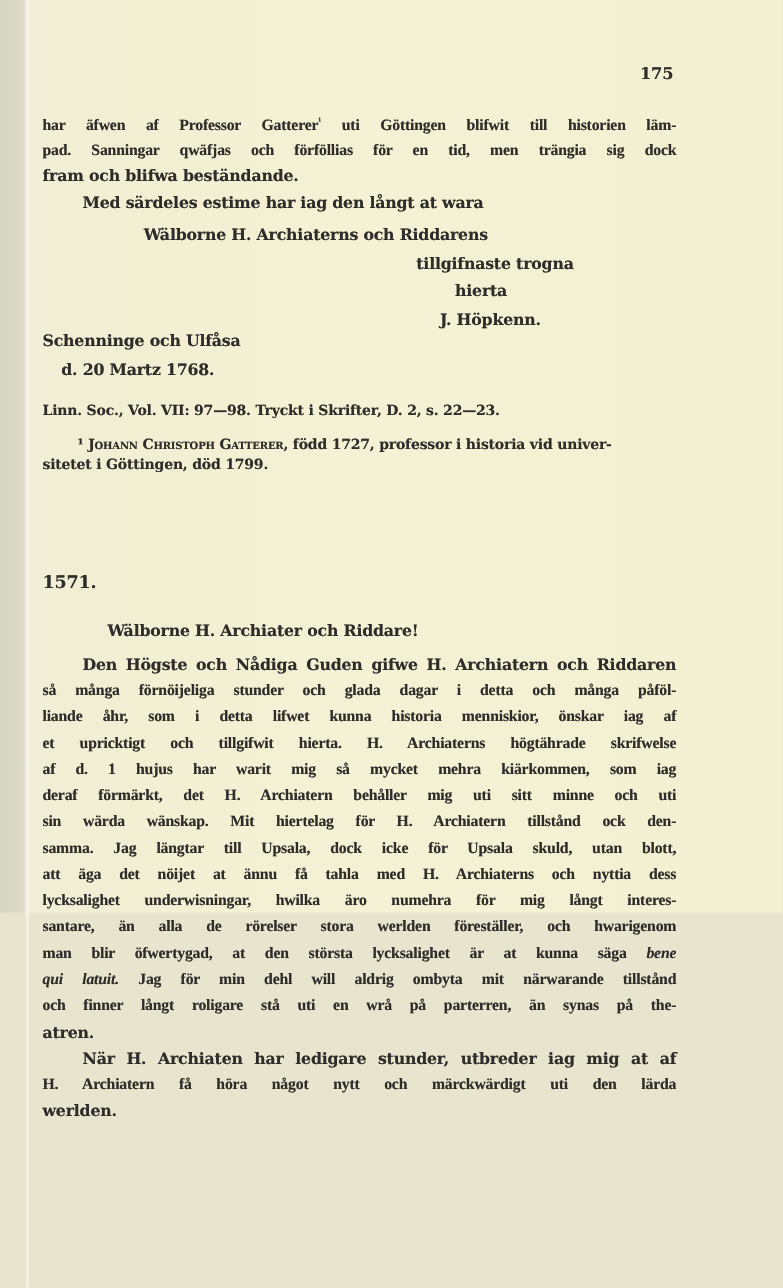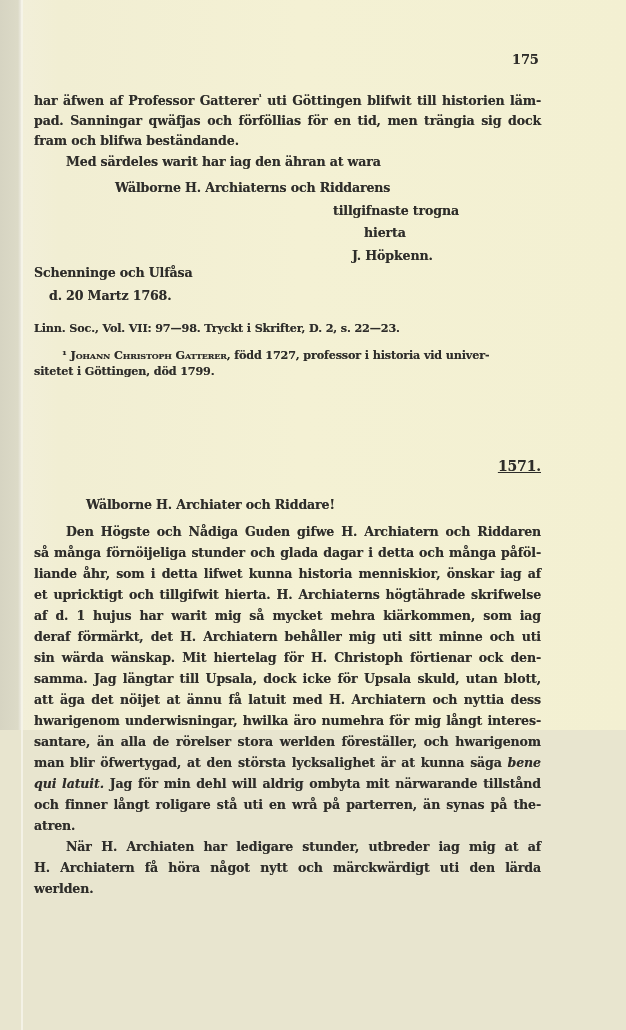--- a/index.html
+++ b/index.html
@@ -19,40 +19,40 @@
   }
   .page {
     position: absolute; left: 34px; top: 0; width: 510px;
     font-size: 12.6px; letter-spacing: -0.15px; font-weight: bold;
     text-shadow: 0 0 .4px rgba(40,40,35,.5);
   }
   .pagenum {
     position: absolute; top: 52px; left: 478px; font-size: 13px;
   }
   .line { position: absolute; left: 0; white-space: nowrap; text-align: center; }
-  .just { width: 507px; text-align: justify; text-align-last: justify; }
+  .just { width: 507px; text-align: justify; text-align-last: justify; font-family: Liberation Serif, serif; }
   .indent { left: 32px; }
   .smallcaps { font-variant: small-caps; }
   .italic { font-style: italic; }
   .foot { font-size: 11.2px; }
-  .centre { text-align: right; width: 507px; text-decoration: underline; }
+  .centre { text-align: left; width: 507px; }
 </style>
 </head>
 <body>
 
 <div class="scan">
   <div class="gutter-line"></div>
 
   <div class="page">
     <div class="pagenum">175</div>
 
     <div class="line just" style="top:92px"><span>har äfwen af Professor Gatterer</span><sup style="font-size:8px">¹</sup><span> uti Göttingen blifwit till historien läm-</span></div>
     <div class="line just" style="top:113px">pad.  Sanningar qwäfjas och förföllias för en tid, men trängia sig dock</div>
     <div class="line" style="top:133px">fram och blifwa beständande.</div>
-    <div class="line indent" style="top:154px">Med särdeles warit har iag den ähran at wara</div>
+    <div class="line indent" style="top:154px">Med särdeles estime har iag den långt at wara</div>
 
     <div class="line" style="top:180px;left:81px">Wälborne H. Archiaterns och Riddarens</div>
     <div class="line" style="top:203px;left:299px">tillgifnaste trogna</div>
     <div class="line" style="top:225px;left:330px">hierta</div>
     <div class="line" style="top:248px;left:318px">J. Höpkenn.</div>
 
     <div class="line" style="top:265px;left:0px">Schenninge och Ulfåsa</div>
     <div class="line" style="top:288px;left:15px">d. 20 Martz 1768.</div>
 
     <div class="line foot" style="top:321px;left:0px">Linn. Soc., Vol. VII: 97—98.   Tryckt i Skrifter, D. 2, s. 22—23.</div>
@@ -62,24 +62,24 @@
 
     <div class="line centre" style="top:458px;font-size:14px">1571.</div>
     <div class="line" style="top:497px;left:52px">Wälborne H. Archiater och Riddare!</div>
 
     <div class="line" style="top:524px;left:32px;width:475px;text-align:justify;text-align-last:justify">Den  Högste  och Nådiga Guden gifwe H. Archiatern och Riddaren</div>
     <div class="line just" style="top:545px">så många förnöijeliga stunder och glada dagar i detta och många påföl-</div>
     <div class="line just" style="top:566px">liande åhr,  som  i detta lifwet kunna historia menniskior, önskar iag af</div>
     <div class="line just" style="top:587px">et  upricktigt  och  tillgifwit  hierta.   H. Archiaterns högtährade skrifwelse</div>
     <div class="line just" style="top:608px">af  d.  1  hujus  har  warit  mig  så  mycket  mehra  kiärkommen,  som  iag</div>
     <div class="line just" style="top:629px">deraf  förmärkt,  det  H.  Archiatern  behåller  mig  uti  sitt  minne  och  uti</div>
-    <div class="line just" style="top:650px">sin  wärda  wänskap.   Mit  hiertelag  för  H.  Christoph  förtienar  ock  den-</div>
+    <div class="line just" style="top:650px">sin  wärda  wänskap.   Mit  hiertelag  för  H.  Archiatern  tillstånd  ock  den-</div>
     <div class="line just" style="top:671px">samma.  Jag  längtar  till  Upsala,  dock  icke  för  Upsala  skuld,  utan  blott,</div>
-    <div class="line just" style="top:692px">att  äga  det  nöijet  at  ännu  få  latuit  med  H.  Archiatern  och  nyttia  dess</div>
-    <div class="line just" style="top:713px">hwarigenom   underwisningar,   hwilka  äro  numehra  för  mig  långt  interes-</div>
+    <div class="line just" style="top:692px">att  äga  det  nöijet  at  ännu  få  tahla  med  H.  Archiaterns  och  nyttia  dess</div>
+    <div class="line just" style="top:713px">lycksalighet   underwisningar,   hwilka  äro  numehra  för  mig  långt  interes-</div>
     <div class="line just" style="top:734px">santare,  än  alla  de  rörelser  stora  werlden  föreställer,  och  hwarigenom</div>
     <div class="line just" style="top:755px"><span>man  blir  öfwertygad,  at  den  största  lycksalighet  är  at  kunna  säga</span> <span class="italic">bene</span></div>
     <div class="line just" style="top:776px"><span class="italic">qui latuit.</span><span>  Jag för min dehl will aldrig ombyta mit närwarande tillstånd</span></div>
     <div class="line just" style="top:797px">och  finner  långt  roligare  stå  uti  en  wrå  på  parterren,  än  synas  på  the-</div>
     <div class="line" style="top:818px">atren.</div>
 
     <div class="line" style="top:839px;left:32px;width:475px;text-align:justify;text-align-last:justify">När  H.  Archiaten  har  ledigare  stunder,  utbreder  iag  mig  at  af</div>
     <div class="line just" style="top:860px">H.  Archiatern  få  höra  något  nytt  och  märckwärdigt  uti  den  lärda</div>
     <div class="line" style="top:881px">werlden.</div>
   </div>

